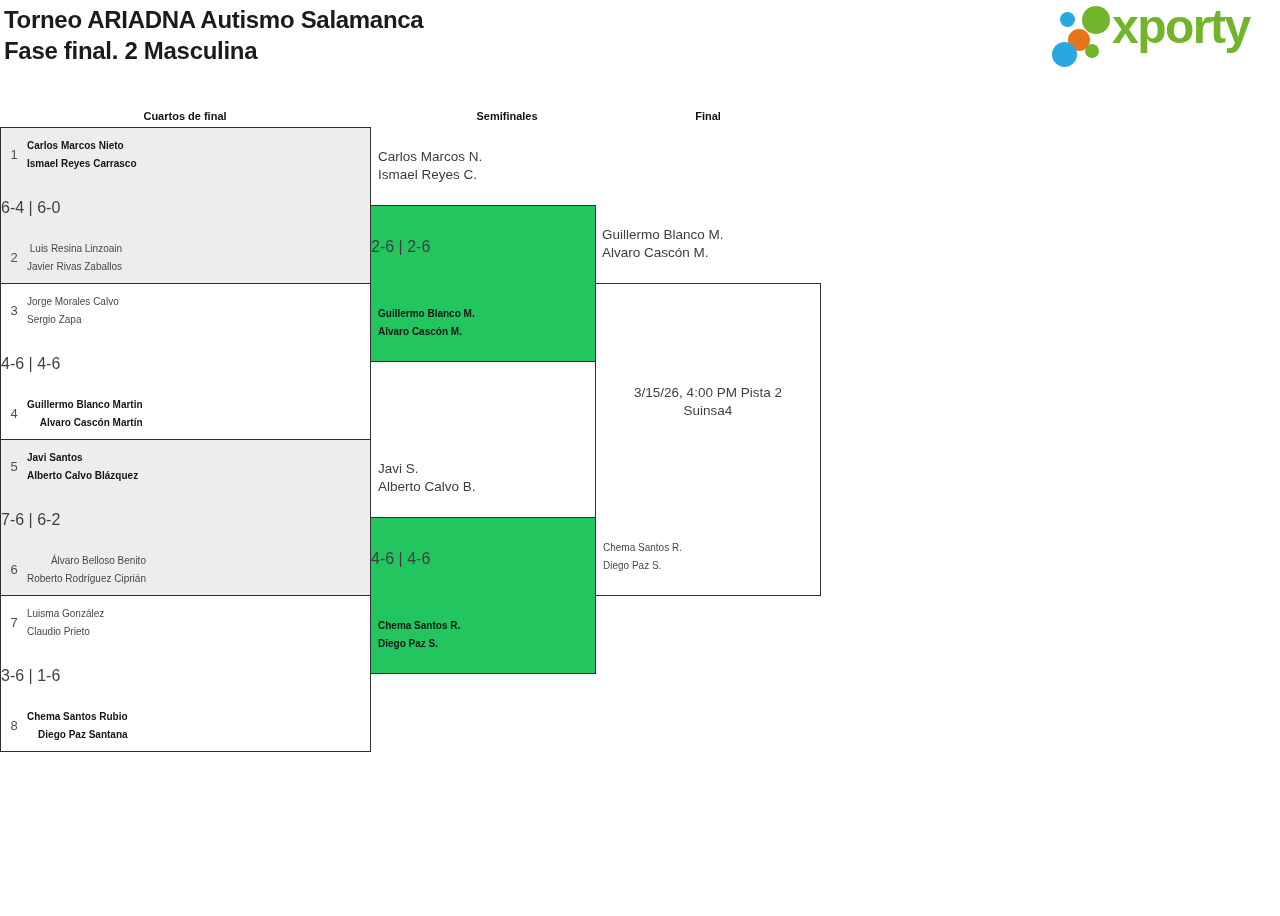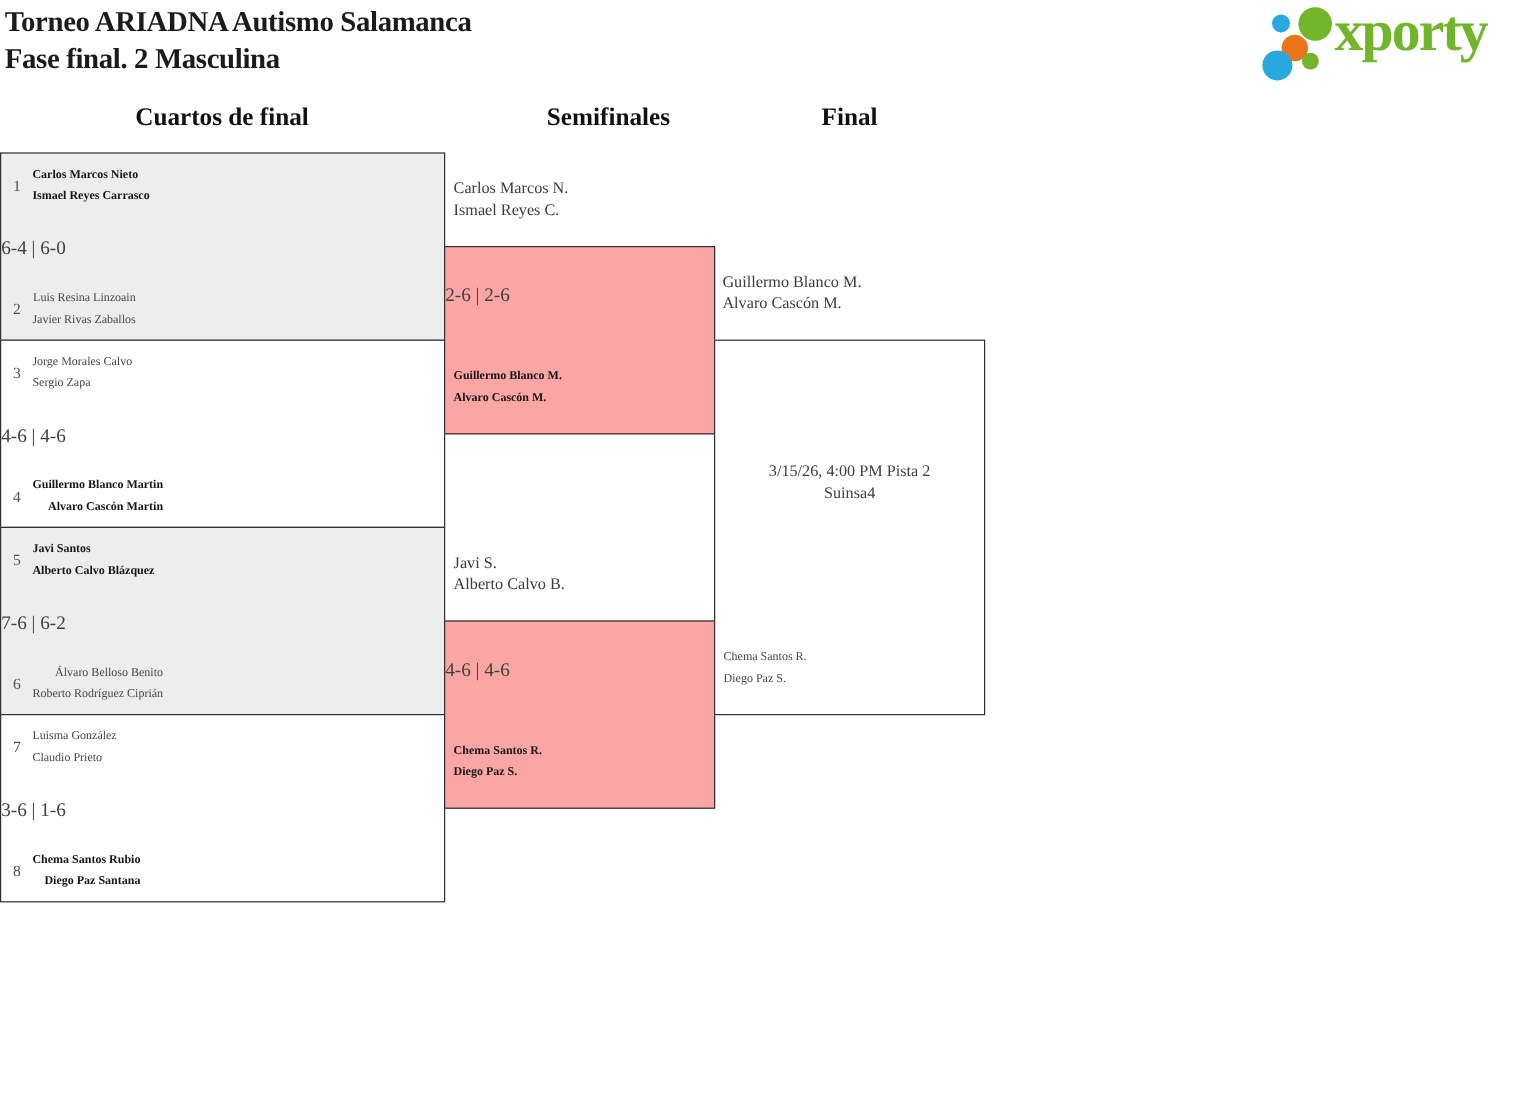--- a/index.html
+++ b/index.html
@@ -1,43 +1,43 @@
 <!DOCTYPE html>
 <html><head>
 <meta charset="utf-8">
 <style>
   html,body{margin:0;padding:0;background:#fff;}
   .canvas{
     position:relative;width:1264px;height:916px;background:#fff;overflow:hidden;
-    font-family:Liberation Serif, serif;color:#1a1a1a;
+    font-family:Liberation Sans, sans-serif;color:#1a1a1a;
   }
   
   .title{position:absolute;left:4px;top:4px;font-size:24px;font-weight:bold;
          line-height:31px;color:#1b1b1b;letter-spacing:-0.3px;}
   .logo{position:absolute;left:1048px;top:0;width:232px;height:72px;cursor:pointer;}
   .dot{position:absolute;border-radius:50%;}
   .dot.blue-sm  {left:12px;top:12px;width:15px;height:15px;background:#29a8e0;}
   .dot.green-lg {left:34px;top:6px;width:28px;height:28px;background:#72b52b;}
   .dot.orange   {left:20px;top:29px;width:22px;height:22px;background:#e8751a;}
   .dot.blue-lg  {left:4px;top:42px;width:25px;height:25px;background:#29a8e0;}
   .dot.green-sm {left:37px;top:44px;width:14px;height:14px;background:#72b52b;}
   .logo-text{position:absolute;left:64px;top:-1px;font-size:48px;font-weight:800;
              letter-spacing:-1.5px;color:#72b52b;}
   
-  .round-header{position:absolute;top:85px;transform:translateX(-50%);
-                font-size:21px;font-weight:bold;color:#111;white-space:nowrap;}
+  .round-header{position:absolute;top:110px;transform:translateX(-50%);
+                font-size:11px;font-weight:bold;color:#111;white-space:nowrap;}
   .rh-1{left:185px;} .rh-2{left:483px;margin-left:24px;} .rh-3{left:708px;}
   
   .box{position:absolute;border:1px solid #2f2f2f;box-sizing:border-box;}
   .qf{left:0;width:371px;height:157px;}
   .qf1{top:127px;background:#ededed;}
   .qf2{top:283px;background:#ffffff;}
   .qf3{top:439px;background:#ededed;}
   .qf4{top:595px;background:#ffffff;}
-  .sf{left:370px;width:226px;height:157px;background:#fca5a5;}
+  .sf{left:370px;width:226px;height:157px;background:#22c55e;}
   .sf1{top:205px;} .sf2{top:517px;}
   .final-box{left:595px;width:226px;height:313px;top:283px;background:#fff;}
   
   .team{position:absolute;font-size:10px;line-height:18px;color:#474747;white-space:nowrap;}
   .team.winner{color:#151515;font-weight:bold;}
   .qf .t1{left:26px;top:9px;}
   .qf .t2{left:26px;top:112px;text-align:right;}
   .seed{position:absolute;left:4px;width:18px;text-align:center;font-size:13px;
         color:#4f4f4f;line-height:18px;}
   .seed.s1{top:18px;} .seed.s2{top:121px;}

